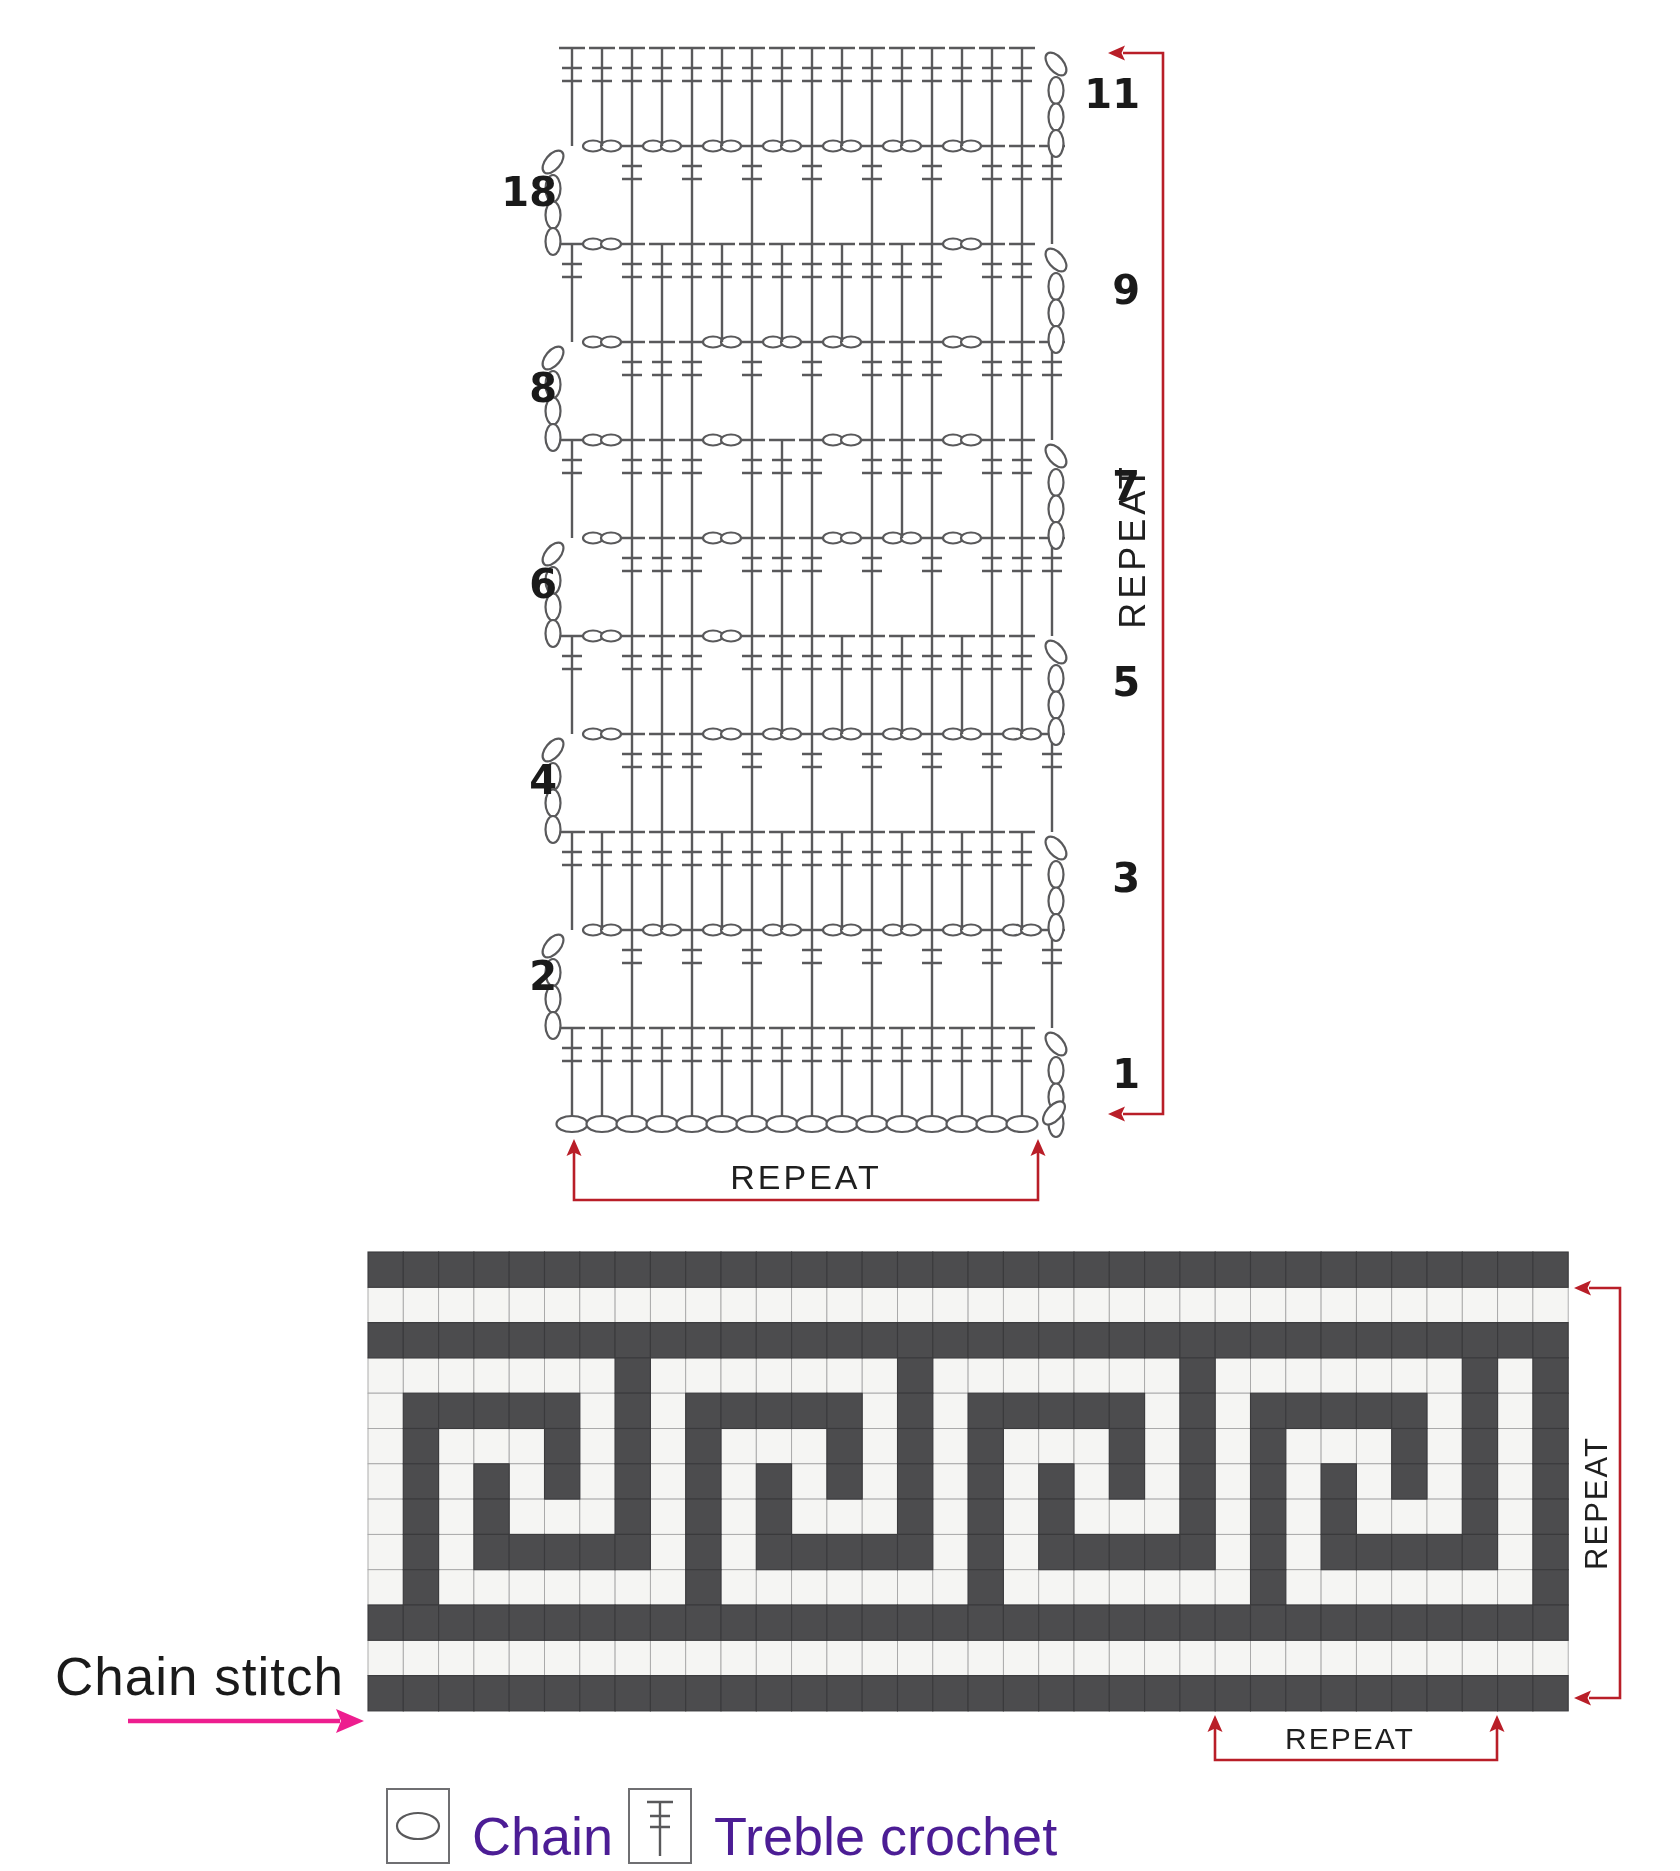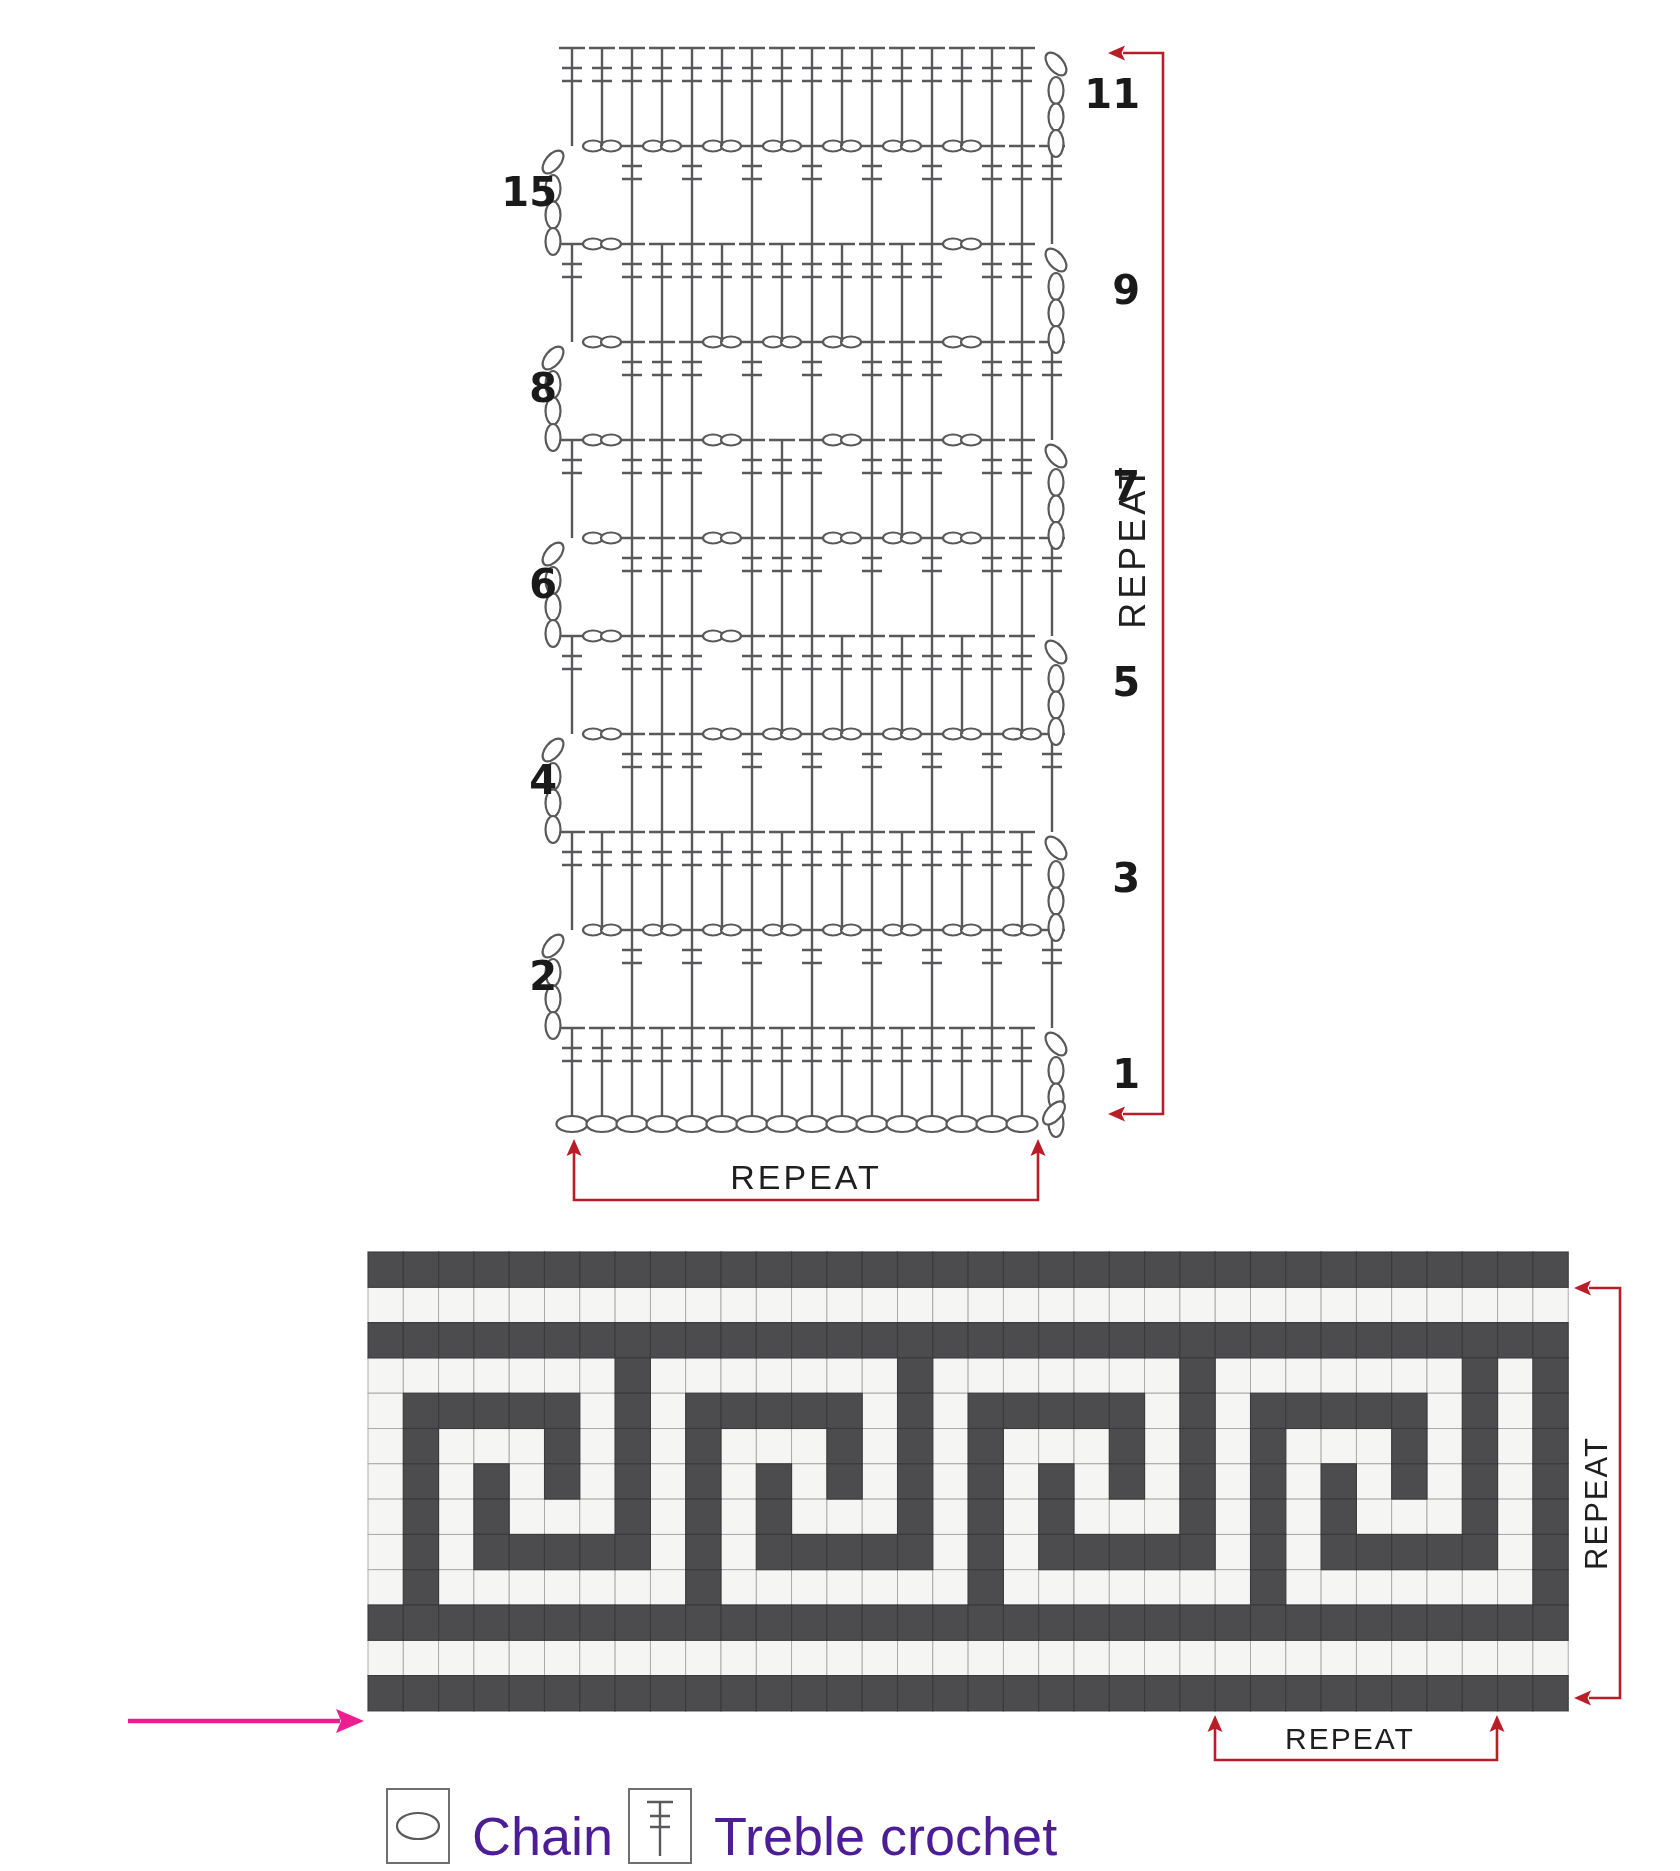--- a/index.html
+++ b/index.html
@@ -758,20 +758,21 @@
     </svg>
 
   <span class="lbl repeat-h" style="left:656px;top:1158px;width:300px;">REPEAT</span>
 
   <span class="lbl vtext" style="left:1023px;top:525px;width:220px;font-size:36px;letter-spacing:4px;">REPEAT</span>
 
   <span class="lbl vtext" style="left:1522px;top:1485px;width:150px;font-size:31px;letter-spacing:2px;">REPEAT</span>
 
   <span class="lbl repeat-h small" style="left:1225px;top:1722px;width:250px;">REPEAT</span>
 
+  <span class="lbl chainstitch" style="left:55px;top:1646px;">Chain stitch</span>
 
   <div class="legend-box" style="left:386px;top:1788px;">
     <svg width="60" height="72" viewBox="0 0 60 72">
       <ellipse cx="30" cy="36" rx="21" ry="13" fill="none" stroke="#59595b" stroke-width="2.2"></ellipse>
     </svg>
   </div>
   <span class="legend-text" style="left:472px;top:1805px;">Chain</span>
 
   <div class="legend-box" style="left:628px;top:1788px;">
     <svg width="60" height="72" viewBox="0 0 60 72">
@@ -783,16 +784,16 @@
   <div id="row-labels">
       <span class="rownum" style="left: 1050px; top: 1051px;">1</span>
       <span class="rownum" style="left: 467px; top: 953px;">2</span>
       <span class="rownum" style="left: 1050px; top: 855px;">3</span>
       <span class="rownum" style="left: 467px; top: 757px;">4</span>
       <span class="rownum" style="left: 1050px; top: 659px;">5</span>
       <span class="rownum" style="left: 467px; top: 561px;">6</span>
       <span class="rownum" style="left: 1050px; top: 463px;">7</span>
       <span class="rownum" style="left: 467px; top: 365px;">8</span>
       <span class="rownum" style="left: 1050px; top: 267px;">9</span>
-      <span class="rownum" style="left: 467px; top: 169px;">15</span>
+      <span class="rownum" style="left: 467px; top: 169px;">18</span>
       <span class="rownum" style="left: 1050px; top: 71px;">11</span>
     </div>
 </div>
 
 </body></html>

